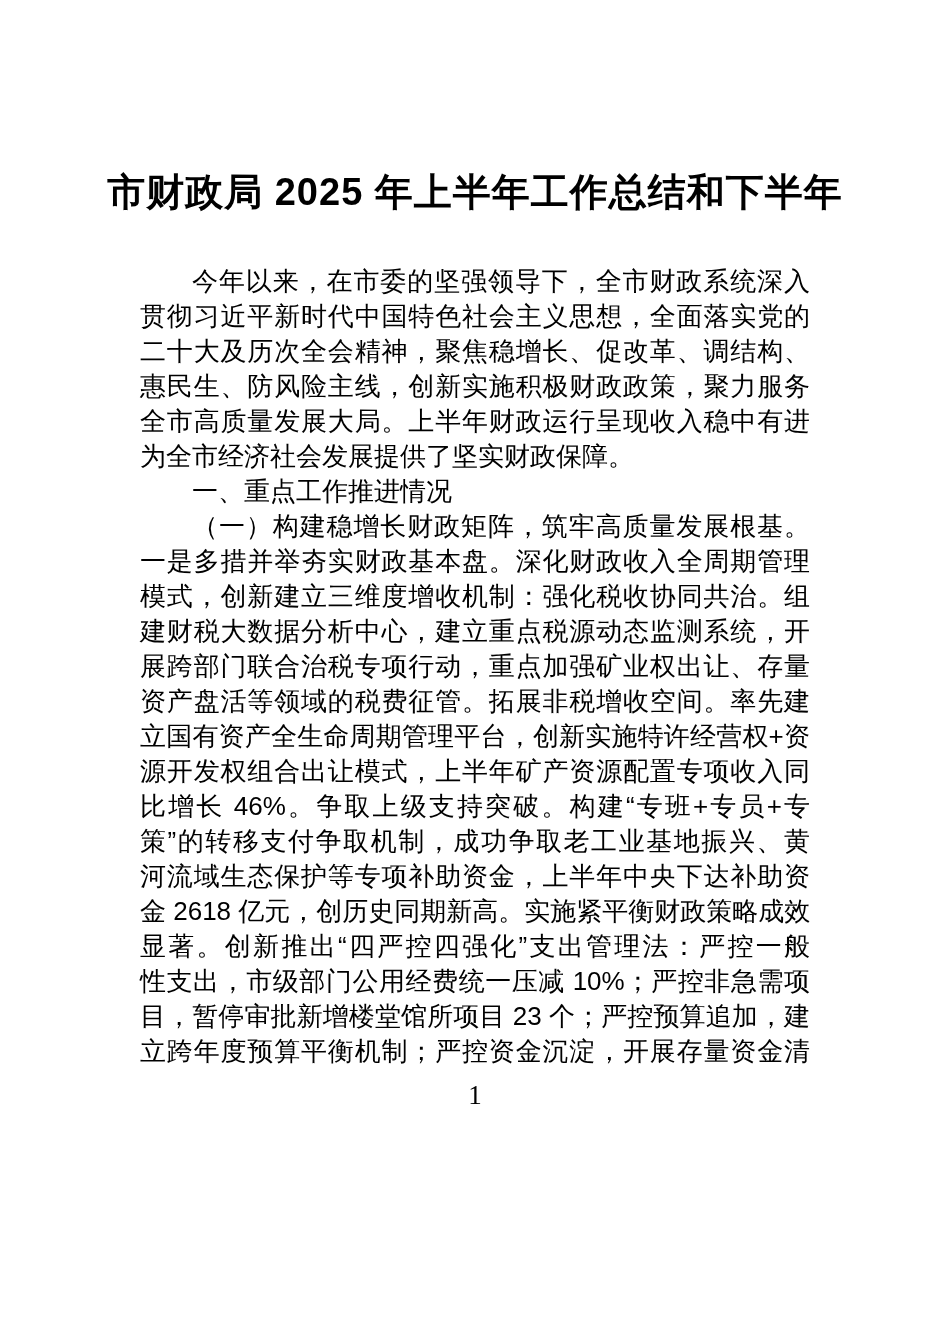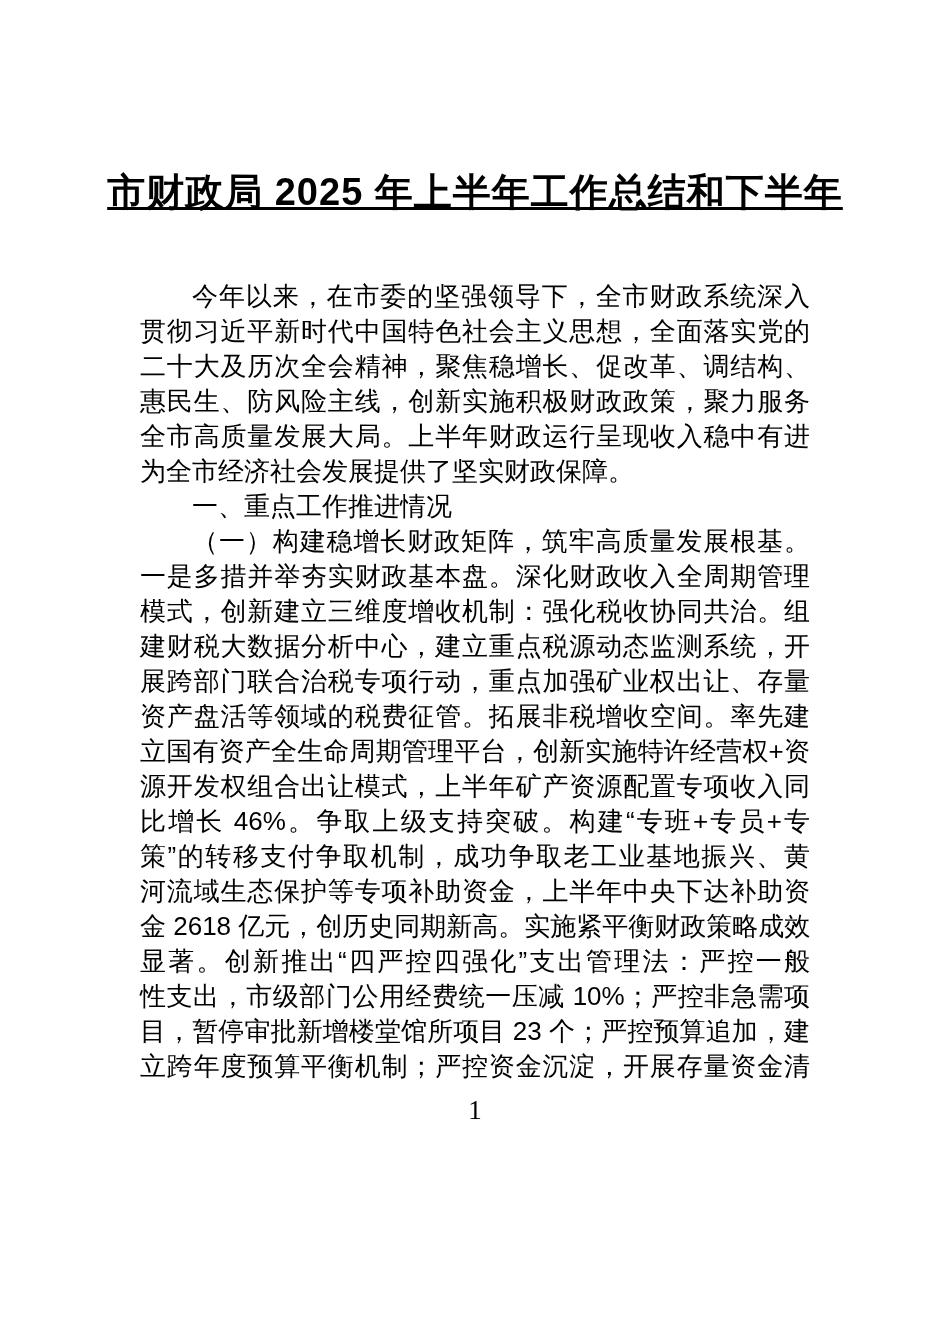--- a/index.html
+++ b/index.html
@@ -22,25 +22,24 @@
     padding-top: 156px;
     text-align: center;
     font-size: 38px;
     font-weight: 700;
     line-height: 72px;
     letter-spacing: 1px;
   }
   .doc-title .tline {
     display: block;
     white-space: nowrap;
-    text-decoration: underline;
   }
   .doc-body {
     width: 670px;
-    margin: 51px auto 0 auto;
+    margin: 36px auto 0 auto;
     font-size: 26px;
     line-height: 35px;
   }
   .ln {
     height: 35px;
     text-align: justify;
     text-align-last: justify;
     white-space: nowrap;
   }
   .ln.noj {

